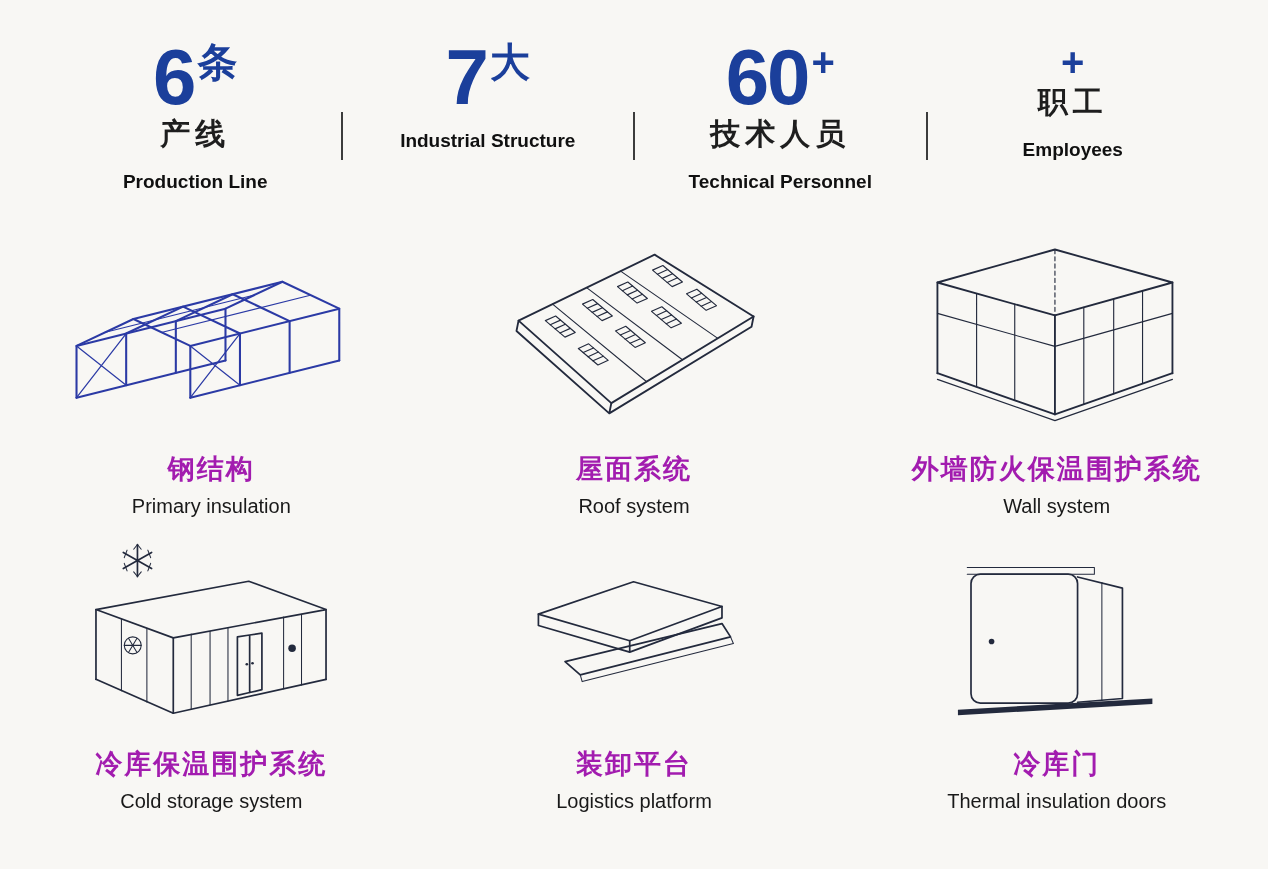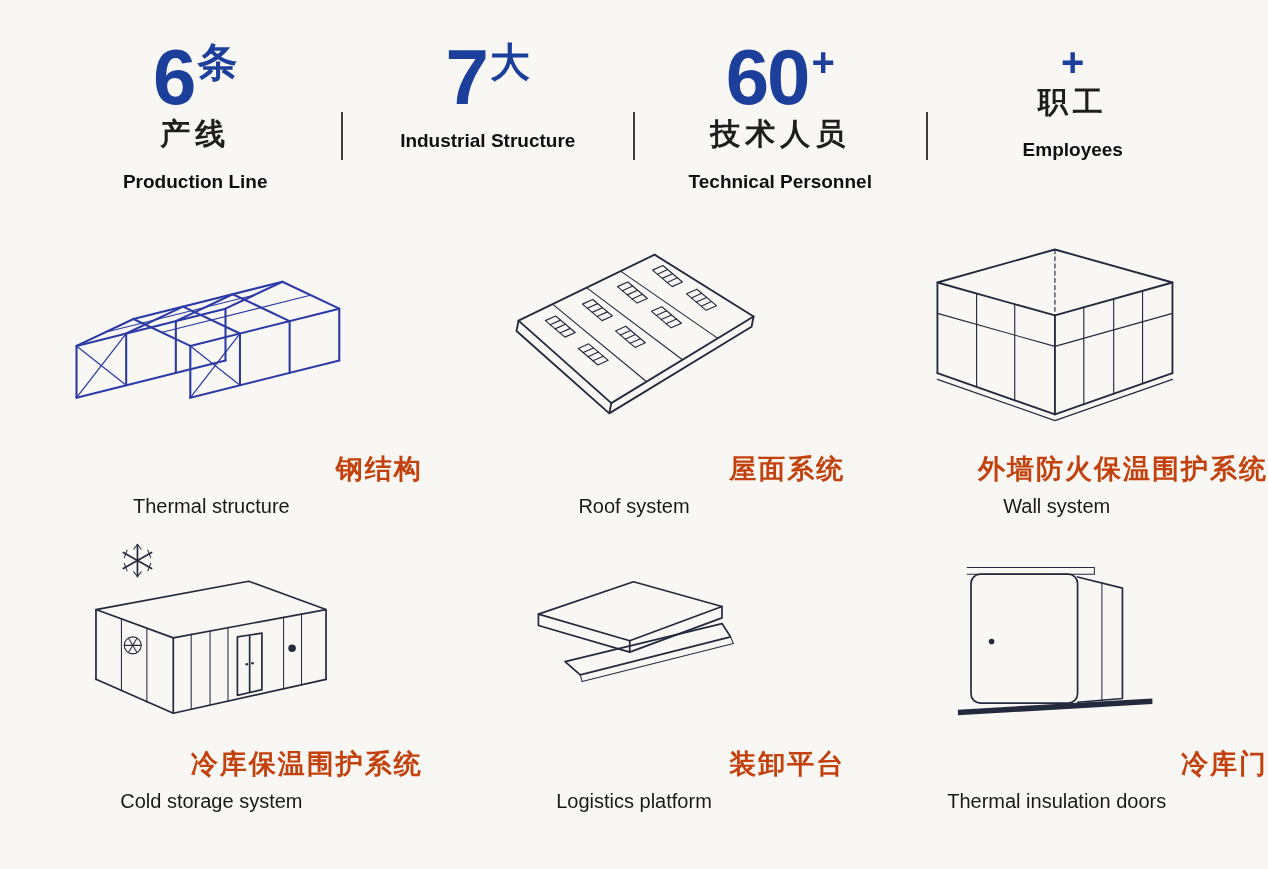--- a/index.html
+++ b/index.html
@@ -16,21 +16,21 @@
   .stat-en{font-size:19px;font-weight:700;color:#101010;margin-top:16px;}
   .vdiv{width:2px;height:48px;background:#3c3c3c;margin-top:72px;flex:0 0 2px;}
 
   
   .prow{display:flex;align-items:flex-start;}
   .prow1{margin-top:34px;}
   .prow2{margin-top:18px;}
   .product{flex:1;text-align:center;}
   .icon-box{height:212px;display:flex;align-items:center;justify-content:center;}
   .icon-box2{height:198px;display:flex;align-items:flex-end;justify-content:center;}
-  .p-zh{font-size:27px;font-weight:700;color:#c2410c;margin-top:12px;letter-spacing:2px;text-align:right;}
+  .p-zh{font-size:27px;font-weight:700;color:#a21caf;margin-top:12px;letter-spacing:2px;}
   .p-en{font-size:20px;font-weight:500;color:#191919;margin-top:8px;}
 
   svg{display:block;}
   .ln{fill:none;stroke:#232a3d;stroke-width:1.8;stroke-linecap:round;stroke-linejoin:round;}
   .ln-thin{fill:none;stroke:#232a3d;stroke-width:1.1;stroke-linecap:round;stroke-linejoin:round;}
   .steel{fill:none;stroke:#2b3aa5;stroke-width:2;stroke-linecap:round;stroke-linejoin:round;}
   .steel-thin{fill:none;stroke:#2b3aa5;stroke-width:1.2;stroke-linecap:round;stroke-linejoin:round;}
   .fill-ink{fill:#232a3d;stroke:none;}
   .dash{stroke-dasharray:4 3;}
 </style>
@@ -87,21 +87,21 @@
 
     <div class="product">
       <div class="icon-box">
         <svg width="300" height="186" viewBox="0 0 290 175">
           <path class="steel" d="M15,150 L15,100 L70,74 L125,100 L125,150 M63,138 L63,88 L118,62 L173,88 L173,138 M111,126 L111,76 L166,50 L221,76 L221,126 M159,114 L159,64 L214,38 L269,64 L269,114"></path>
           <path class="steel" d="M15,100 L159,64 M70,74 L214,38 M125,100 L269,64 M15,150 L159,114 M125,150 L269,114"></path>
           <path class="steel-thin" d="M42,87 L186,51 M97,87 L241,51 M15,100 L63,138 M15,150 L63,88 M125,100 L173,138 M125,150 L173,88"></path>
         </svg>
       </div>
       <div class="p-zh">钢结构</div>
-      <div class="p-en">Thermal structure</div>
+      <div class="p-en">Primary insulation</div>
     </div>
 
     <div class="product">
       <div class="icon-box">
         <svg width="268" height="186" viewBox="0 0 260 180">
           <defs>
             <g id="sk-roof">
               <path class="ln-thin" d="M0,0 l19,16 l10,-4.5 l-19,-16 z"></path>
               <path class="ln-thin" d="M4.7,4 l10,-4.5 M9.4,8 l10,-4.5 M14.2,12 l10,-4.5"></path>
             </g>

